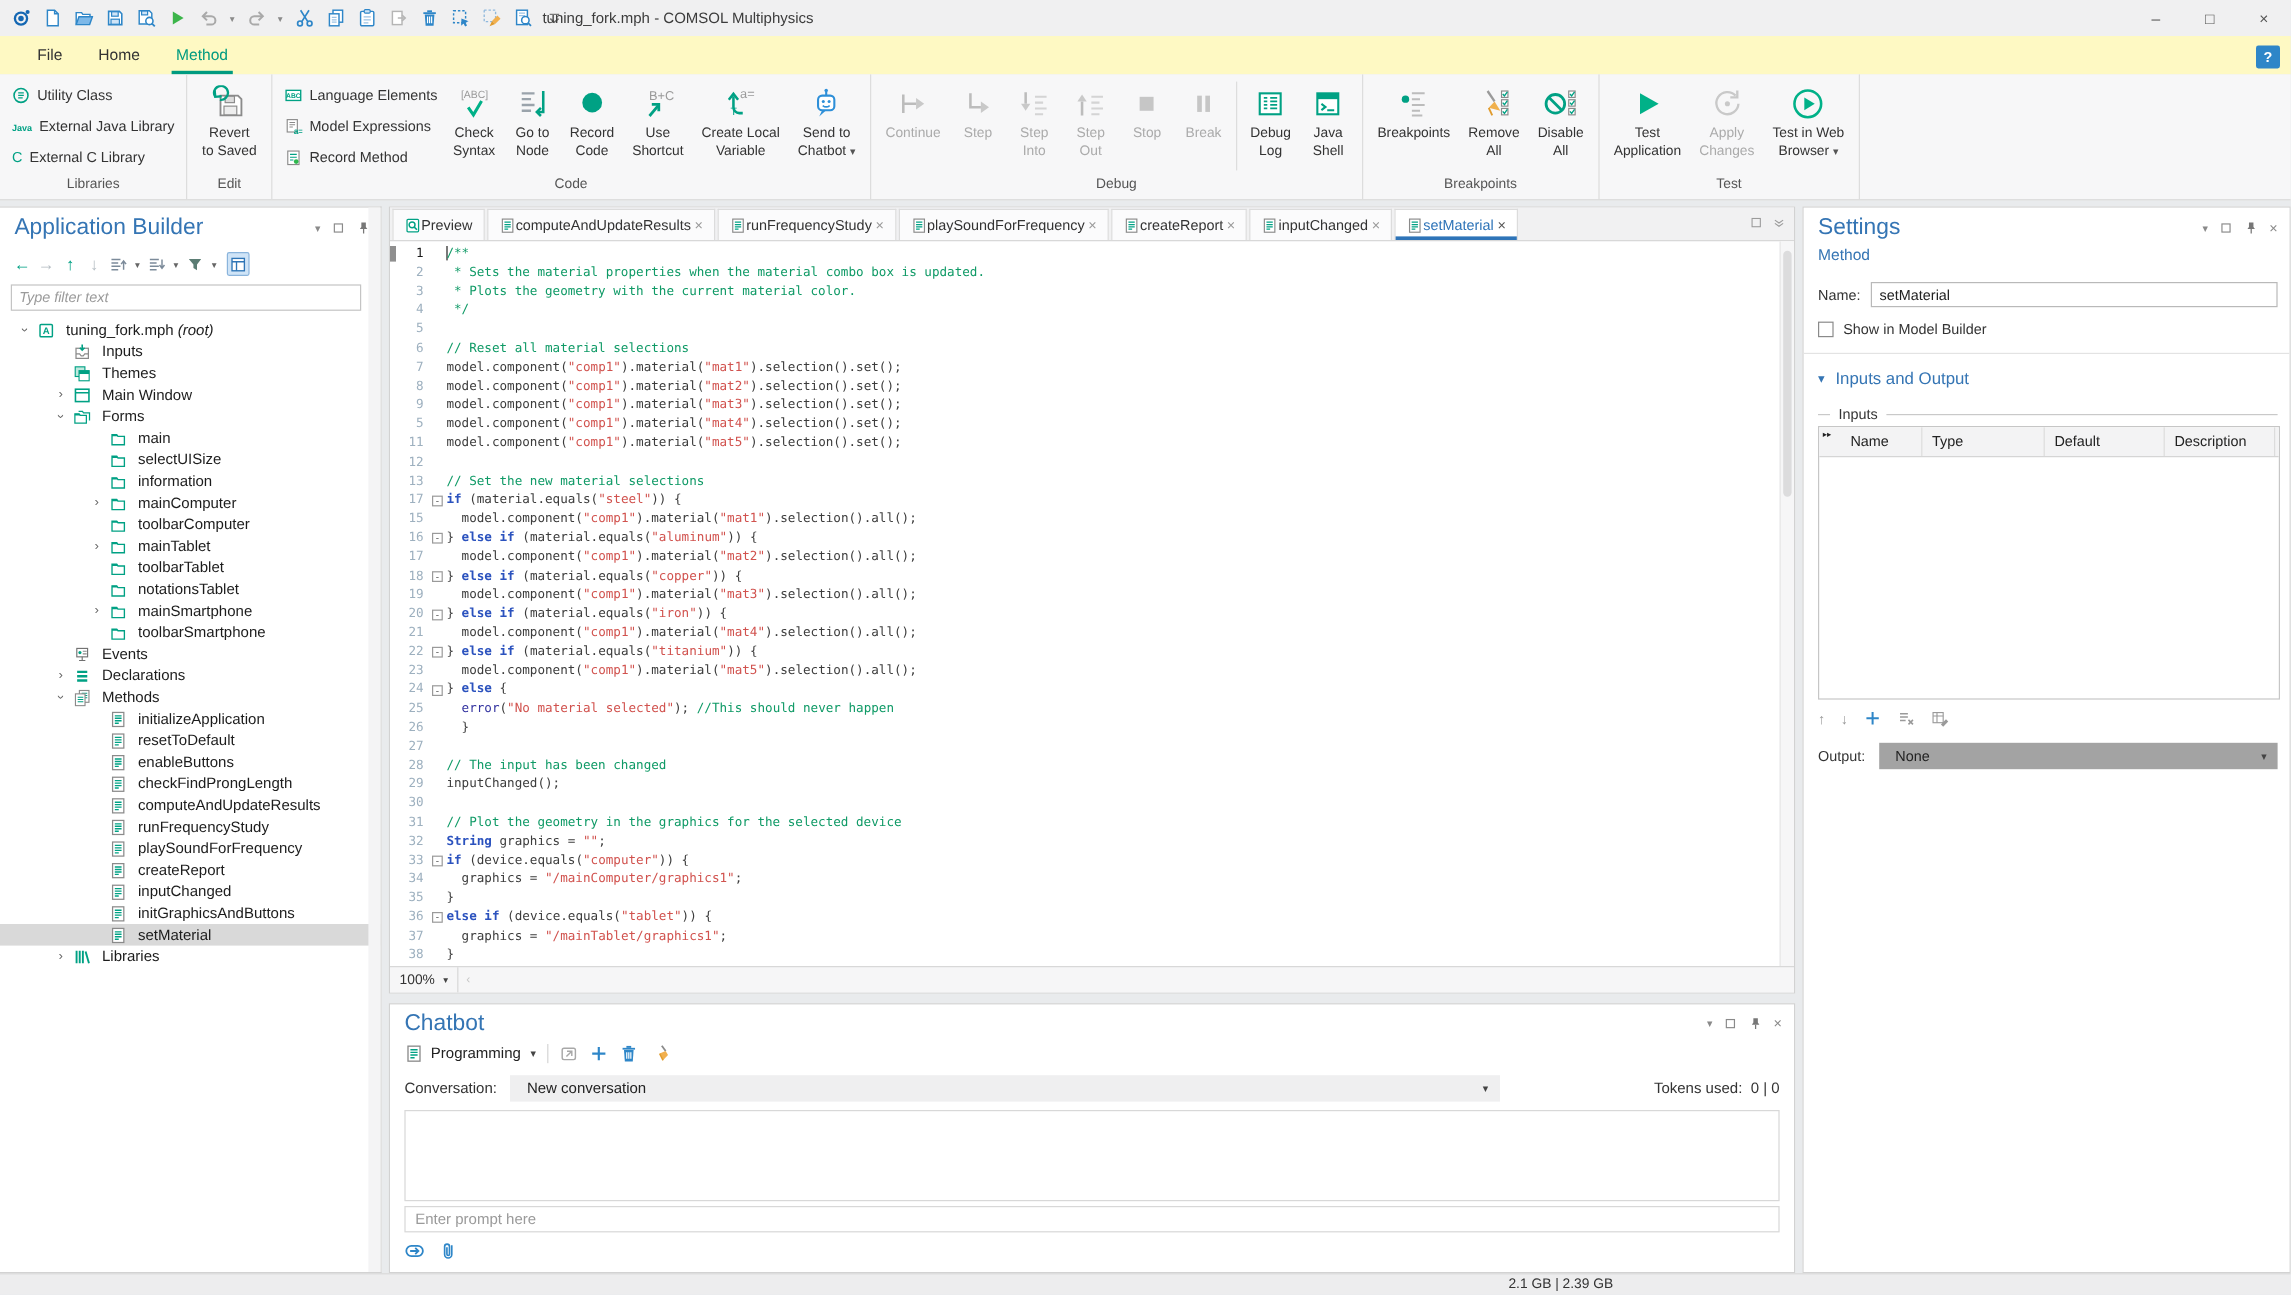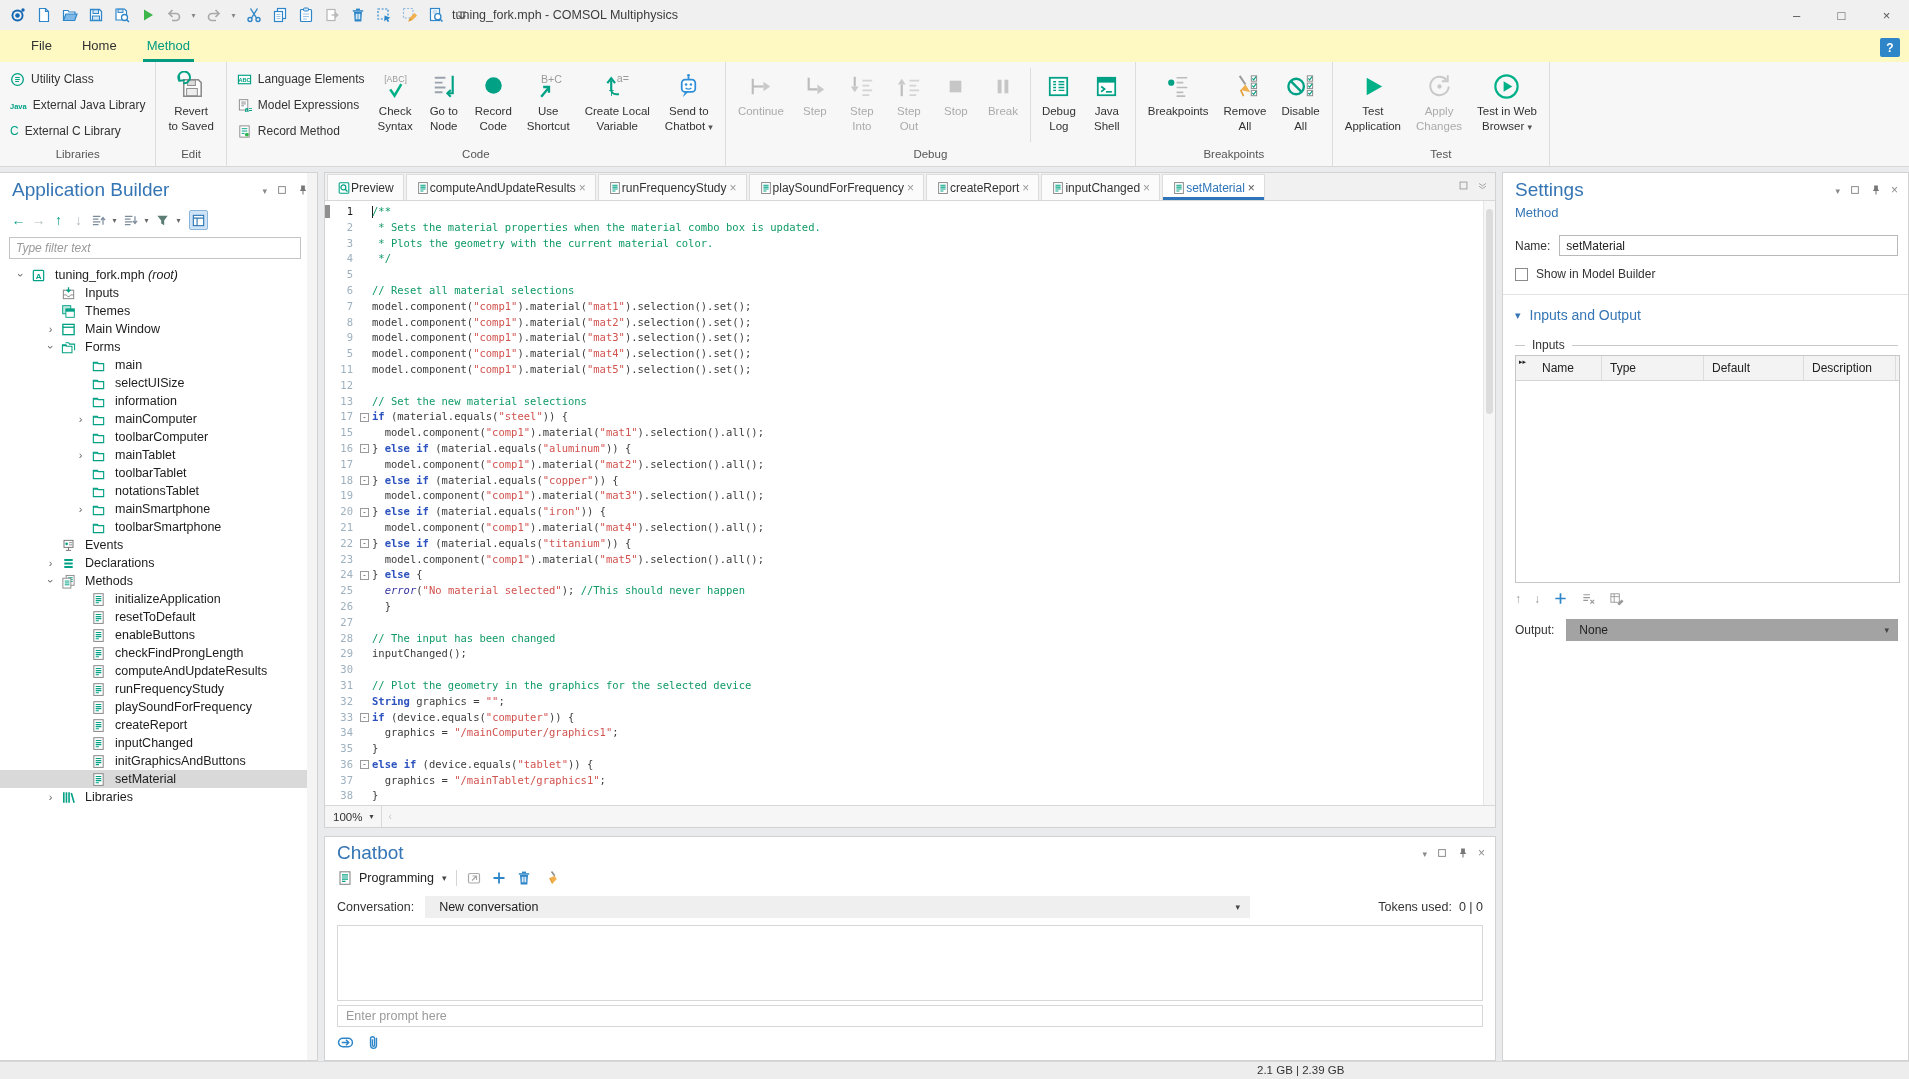--- a/index.html
+++ b/index.html
@@ -77,21 +77,21 @@
 .code-wrap{flex:1;display:flex;background:#fff;overflow:hidden}
 .code-col{flex:1;overflow:hidden;padding-top:3px}
 .cline{display:flex;height:15.8px;line-height:15.8px;font-family:"DejaVu Sans Mono",monospace;font-size:10.5px;position:relative}
 .lnum{width:32px;text-align:right;color:#9db0bf;padding-right:4px;font-size:10.5px;flex-shrink:0}
 .lnum.cur{color:#1a1a1a}
 .curmark{position:absolute;left:0;top:1px;width:5px;height:13px;background:#8f8f8f}
 .fold{width:15px;flex-shrink:0;position:relative}
 .fbox{position:absolute;left:3px;top:3.5px;width:9px;height:9px;border:1px solid #9a9a9a;background:#fff;font-size:8px;line-height:7px;text-align:center;color:#555}
 .ctext{white-space:pre}
 .caret{display:inline-block;width:1px;height:12px;background:#222;vertical-align:middle;margin-right:-1px}
-.tok-c{color:#0f9a66}.tok-k{color:#2b52be;font-weight:bold}.tok-s{color:#d1524e}.tok-e{color:#3333a0;font-style:italic}.tok-n{color:#3c3c3c}
+.tok-c{color:#0f9a66}.tok-k{color:#2b52be;font-weight:bold}.tok-s{color:#d1524e}.tok-e{color:#3333a0;}.tok-n{color:#3c3c3c}
 .vscroll{width:12px;background:#f6f6f7;border-left:1px solid #e6e6e6;position:relative;flex-shrink:0}
 .vthumb{position:absolute;left:2px;right:2px;top:8px;height:205px;background:#dcdcdd;border-radius:5px}
 .zoombar{height:22px;border-top:1px solid #d8d8d8;background:#f6f6f7;display:flex;align-items:center;font-size:11.5px}
 .zoomsel{display:flex;align-items:center;gap:7px;padding:0 8px;border-right:1px solid #d8d8d8;height:100%}
 .zoomsel .arr{font-size:8px;color:#444}
 .hscroll{flex:1;color:#c5c5c5;padding-left:6px;font-size:10px}
 
 #settings{left:1502px;top:172px;width:407px;height:889px;padding:6px 10px 0 12px;overflow:hidden}
 .shead{display:flex;align-items:center}
 .ssub{font-size:13px;color:#3575b4;margin-top:4px}

